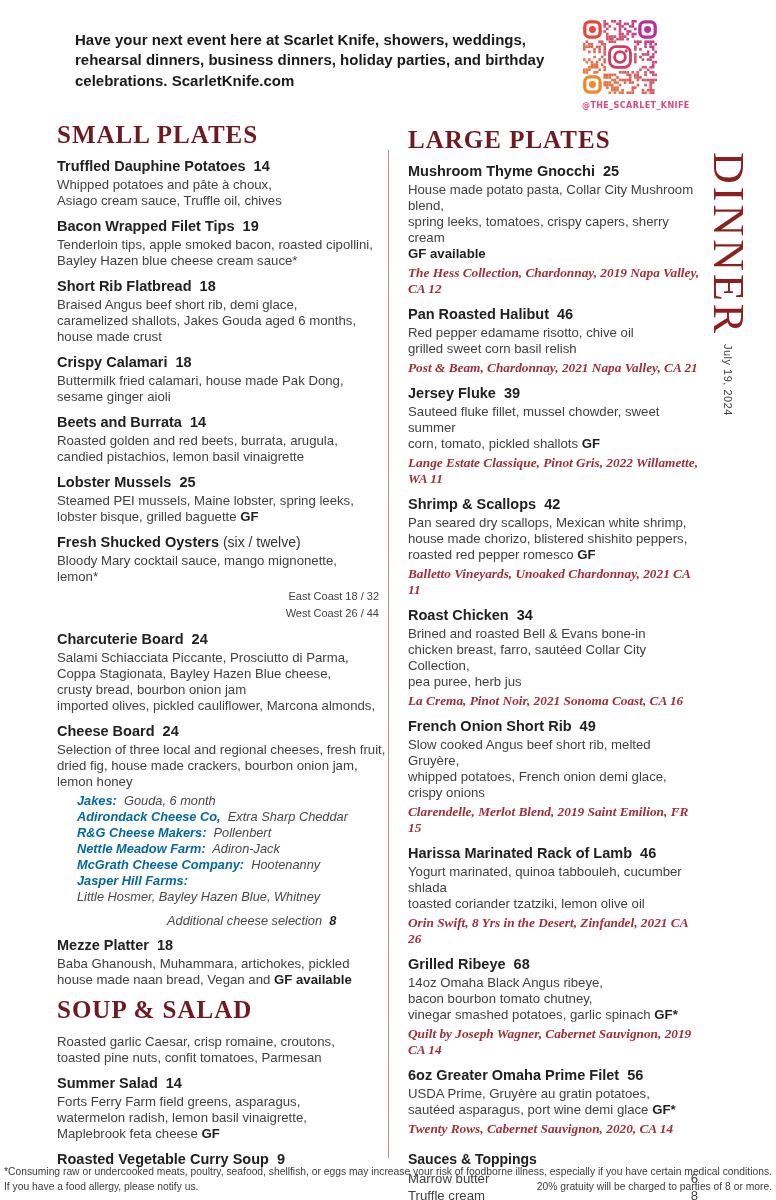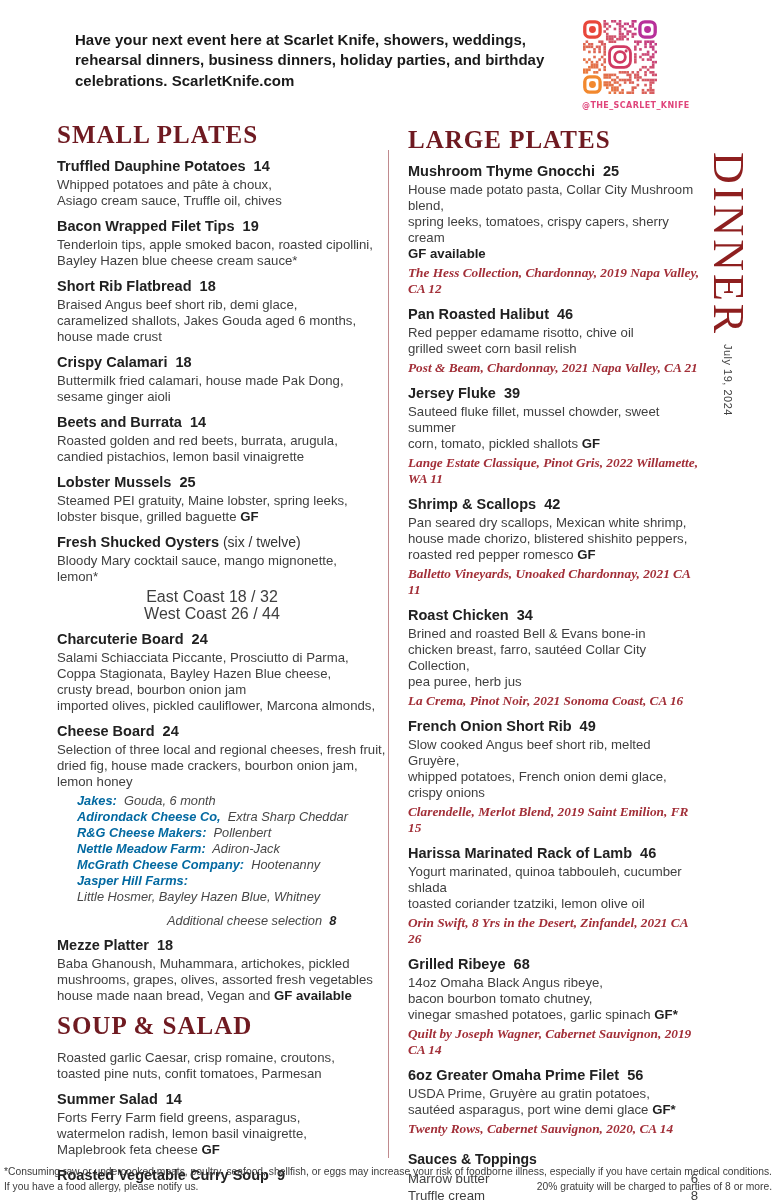--- a/index.html
+++ b/index.html
@@ -31,21 +31,21 @@
 
   .menu-item { margin-bottom:9px; }
   .item-title { font-size:14.5px; font-weight:bold; color:#212121; line-height:17px; margin-bottom:2px; }
   .item-title .note { font-weight:normal; color:#333; font-size:14px; }
   .desc { font-size:13.2px; line-height:16px; color:#3f3f3f; }
   .desc b { color:#1f1f1f; }
   .wine {
     font-family:"Liberation Serif", serif; font-style:italic; font-weight:600;
     color:#a22f38; font-size:13.3px; line-height:16px; margin-top:3px;
   }
-  .price-lines { text-align:center; padding-right:22px; font-size:16px; line-height:17px; color:#3f3f3f; margin-top:3px; }
+  .price-lines { text-align:right; padding-right:10px; font-size:11px; line-height:17px; color:#3f3f3f; margin-top:3px; }
   .cheese-list { margin:3px 0 0 20px; font-style:italic; font-size:12.8px; line-height:16px; color:#474747; }
   .cheese-list b { color:#0369a1; }
   .cheese-note { margin:8px 16px 2px 110px; font-style:italic; font-size:12.8px; color:#474747; }
   .cheese-note b { color:#1f1f1f; }
 
   .kv { margin-top:14px; }
   .kv-title { font-size:14px; font-weight:bold; color:#212121; margin-bottom:4px; }
   .kv .row { display:flex; justify-content:space-between; font-size:13.2px; line-height:16.8px; padding-right:6px;gap:48px; }
 
   
@@ -342,21 +342,21 @@
       <div class="desc">Buttermilk fried calamari, house made Pak Dong,</div>
       <div class="desc">sesame ginger aioli</div>
     </div>
     <div class="menu-item">
       <div class="item-title"><span>Beets and Burrata</span><span>&nbsp; 14</span></div>
       <div class="desc">Roasted golden and red beets, burrata, arugula,</div>
       <div class="desc">candied pistachios, lemon basil vinaigrette</div>
     </div>
     <div class="menu-item">
       <div class="item-title"><span>Lobster Mussels</span><span>&nbsp; 25</span></div>
-      <div class="desc">Steamed PEI gratuity, Maine lobster, spring leeks,</div>
+      <div class="desc">Steamed PEI mussels, Maine lobster, spring leeks,</div>
       <div class="desc">lobster bisque, grilled baguette <b>GF</b></div>
     </div>
     <div class="menu-item">
       <div class="item-title"><span>Fresh Shucked Oysters</span><span class="note"> (six / twelve)</span></div>
       <div class="desc">Bloody Mary cocktail sauce, mango mignonette,</div>
       <div class="desc">lemon*</div>
       <div class="price-lines">
         <div>East Coast 18 / 32</div>
         <div>West Coast  26 / 44</div>
       </div>
@@ -380,21 +380,20 @@
         <div><b>Nettle Meadow Farm:</b>&nbsp; Adiron-Jack</div>
         <div><b>McGrath Cheese Company:</b>&nbsp; Hootenanny</div>
         <div><b>Jasper Hill Farms:</b></div>
         <div>Little Hosmer, Bayley Hazen Blue, Whitney</div>
       </div>
       <div class="cheese-note">Additional cheese selection&nbsp; <b>8</b></div>
     </div>
     <div class="menu-item">
       <div class="item-title"><span>Mezze Platter</span><span>&nbsp; 18</span></div>
       <div class="desc">Baba Ghanoush, Muhammara, artichokes, pickled</div>
-      <div class="desc">mushrooms, grapes, olives, assorted fresh vegetables</div>
       <div class="desc">house made naan bread, Vegan and <b>GF available</b></div>
     </div>
     <div class="section-title spaced">SOUP &amp; SALAD</div>
     <div class="menu-item">
       <div class="desc">Roasted garlic Caesar, crisp romaine, croutons,</div>
       <div class="desc">toasted pine nuts, confit tomatoes, Parmesan</div>
     </div>
     <div class="menu-item">
       <div class="item-title"><span>Summer Salad</span><span>&nbsp; 14</span></div>
       <div class="desc">Forts Ferry Farm field greens, asparagus,</div>

